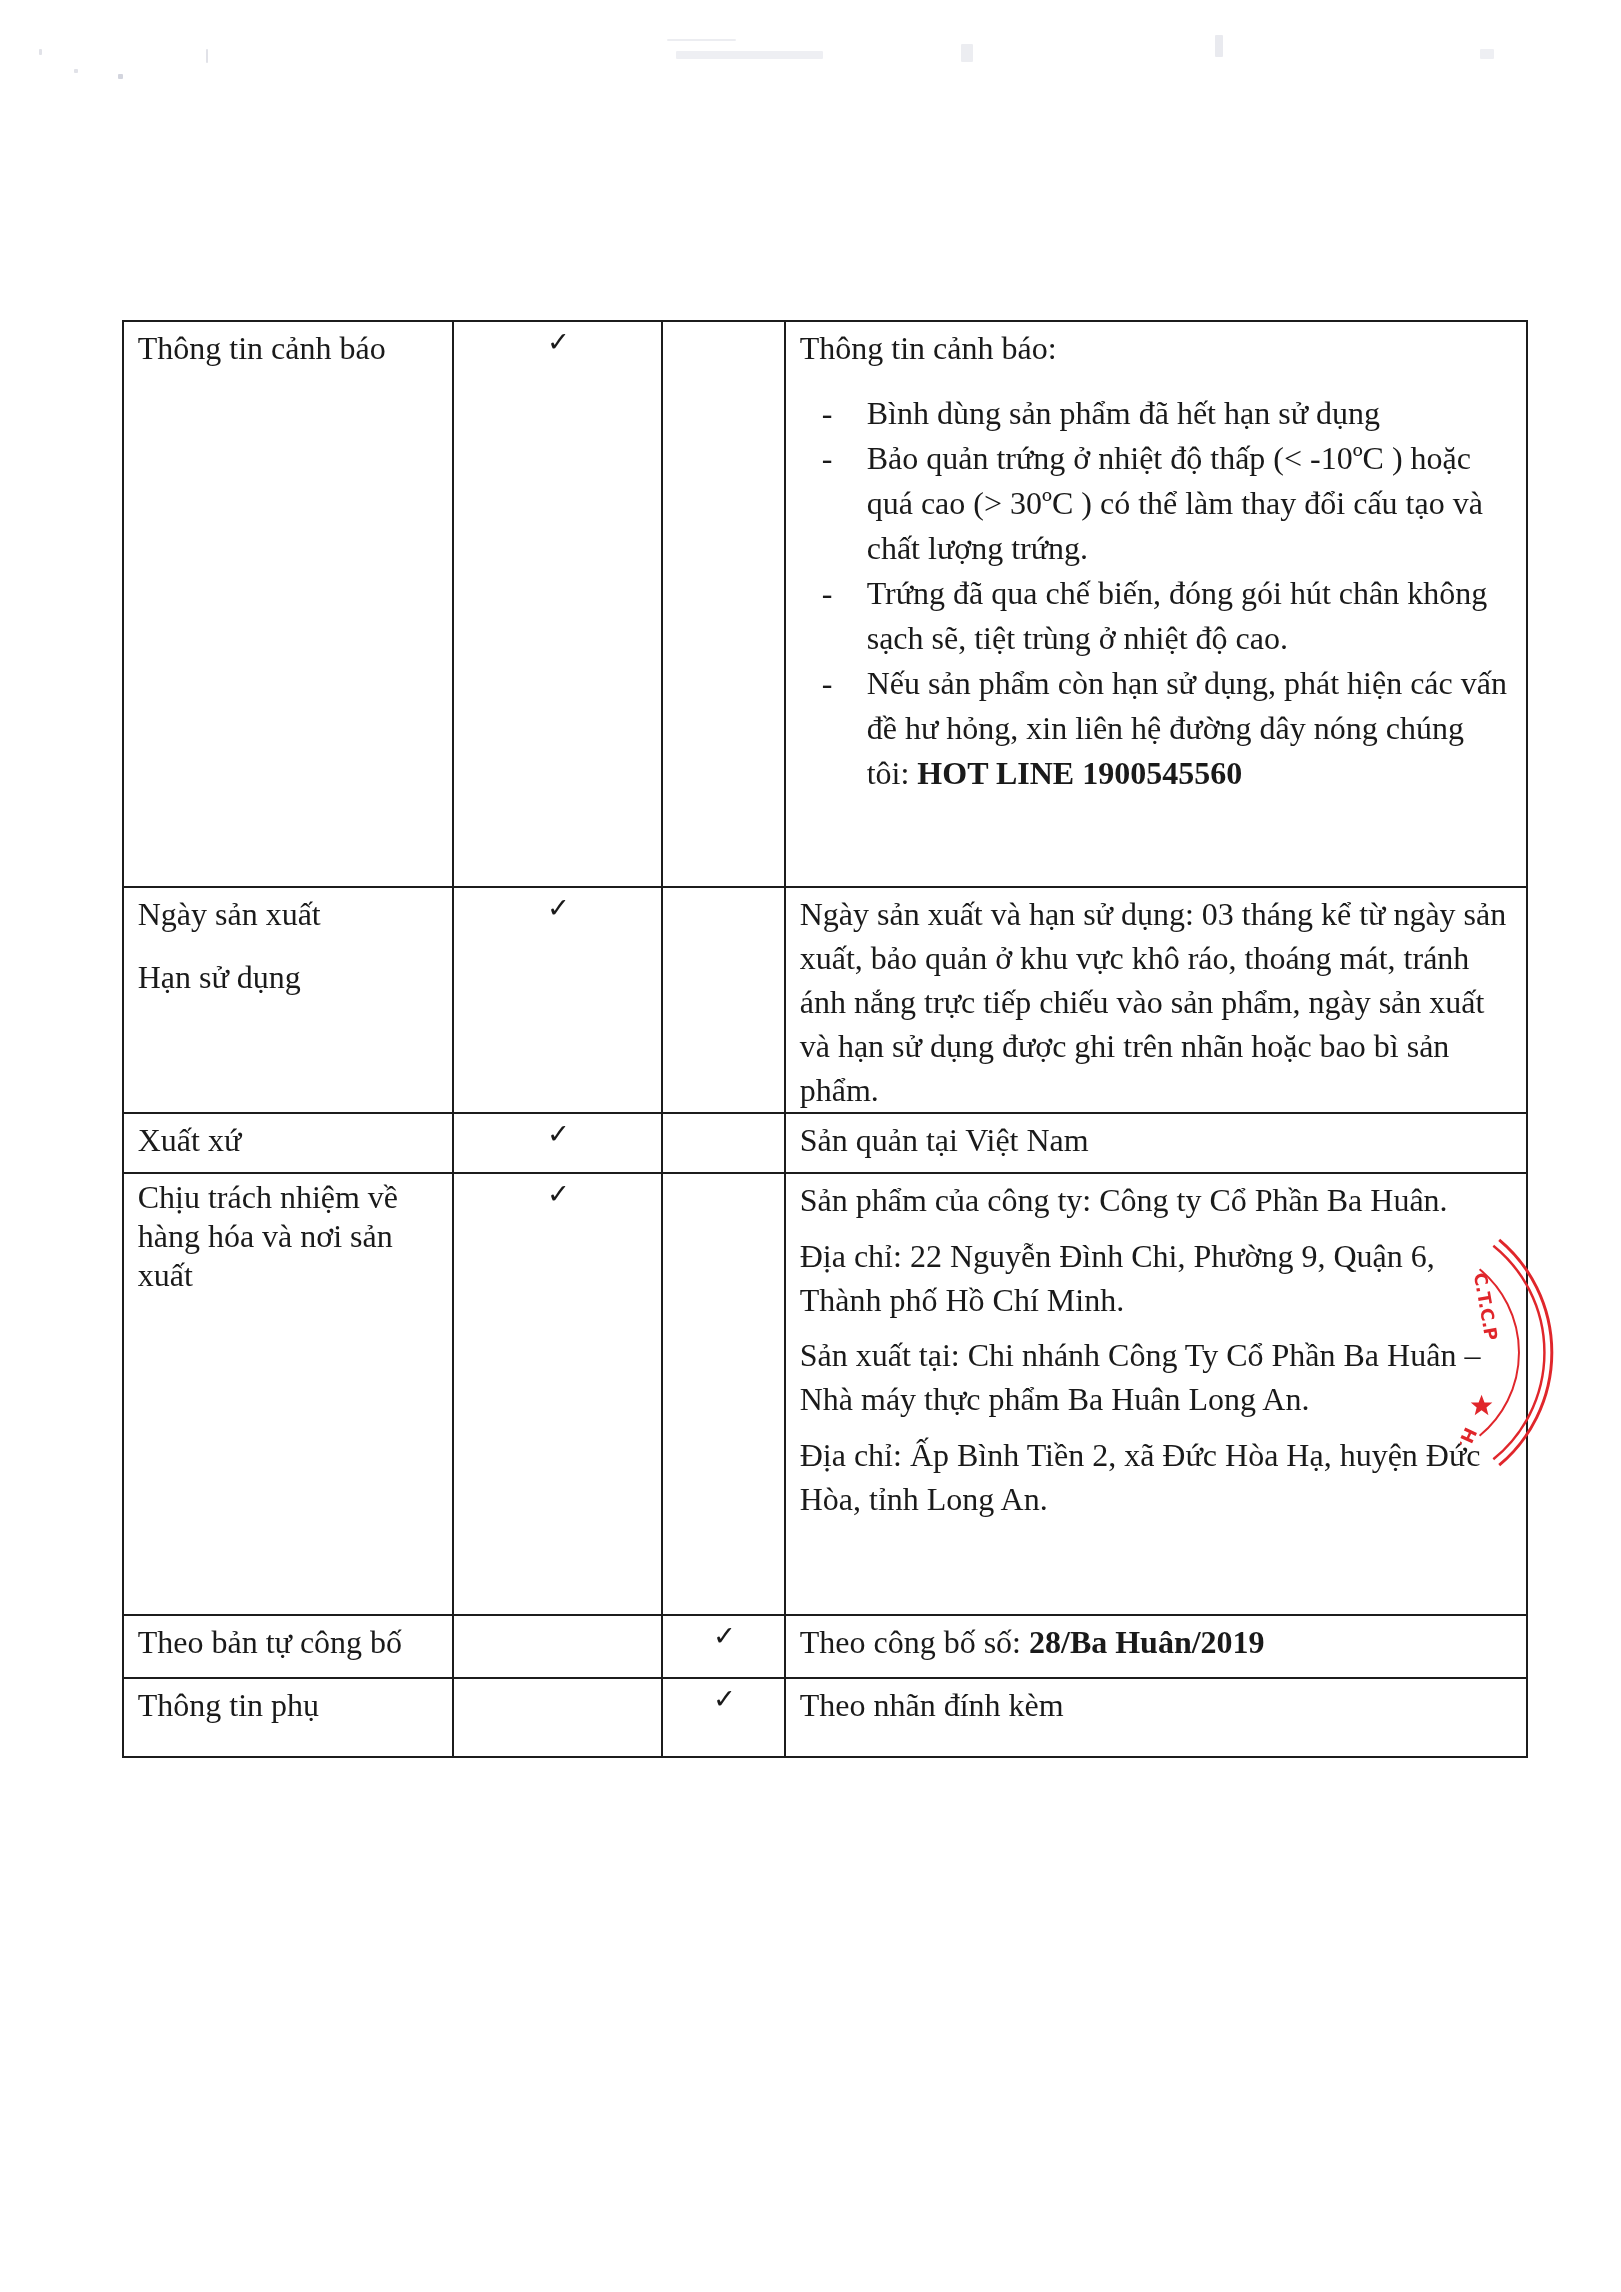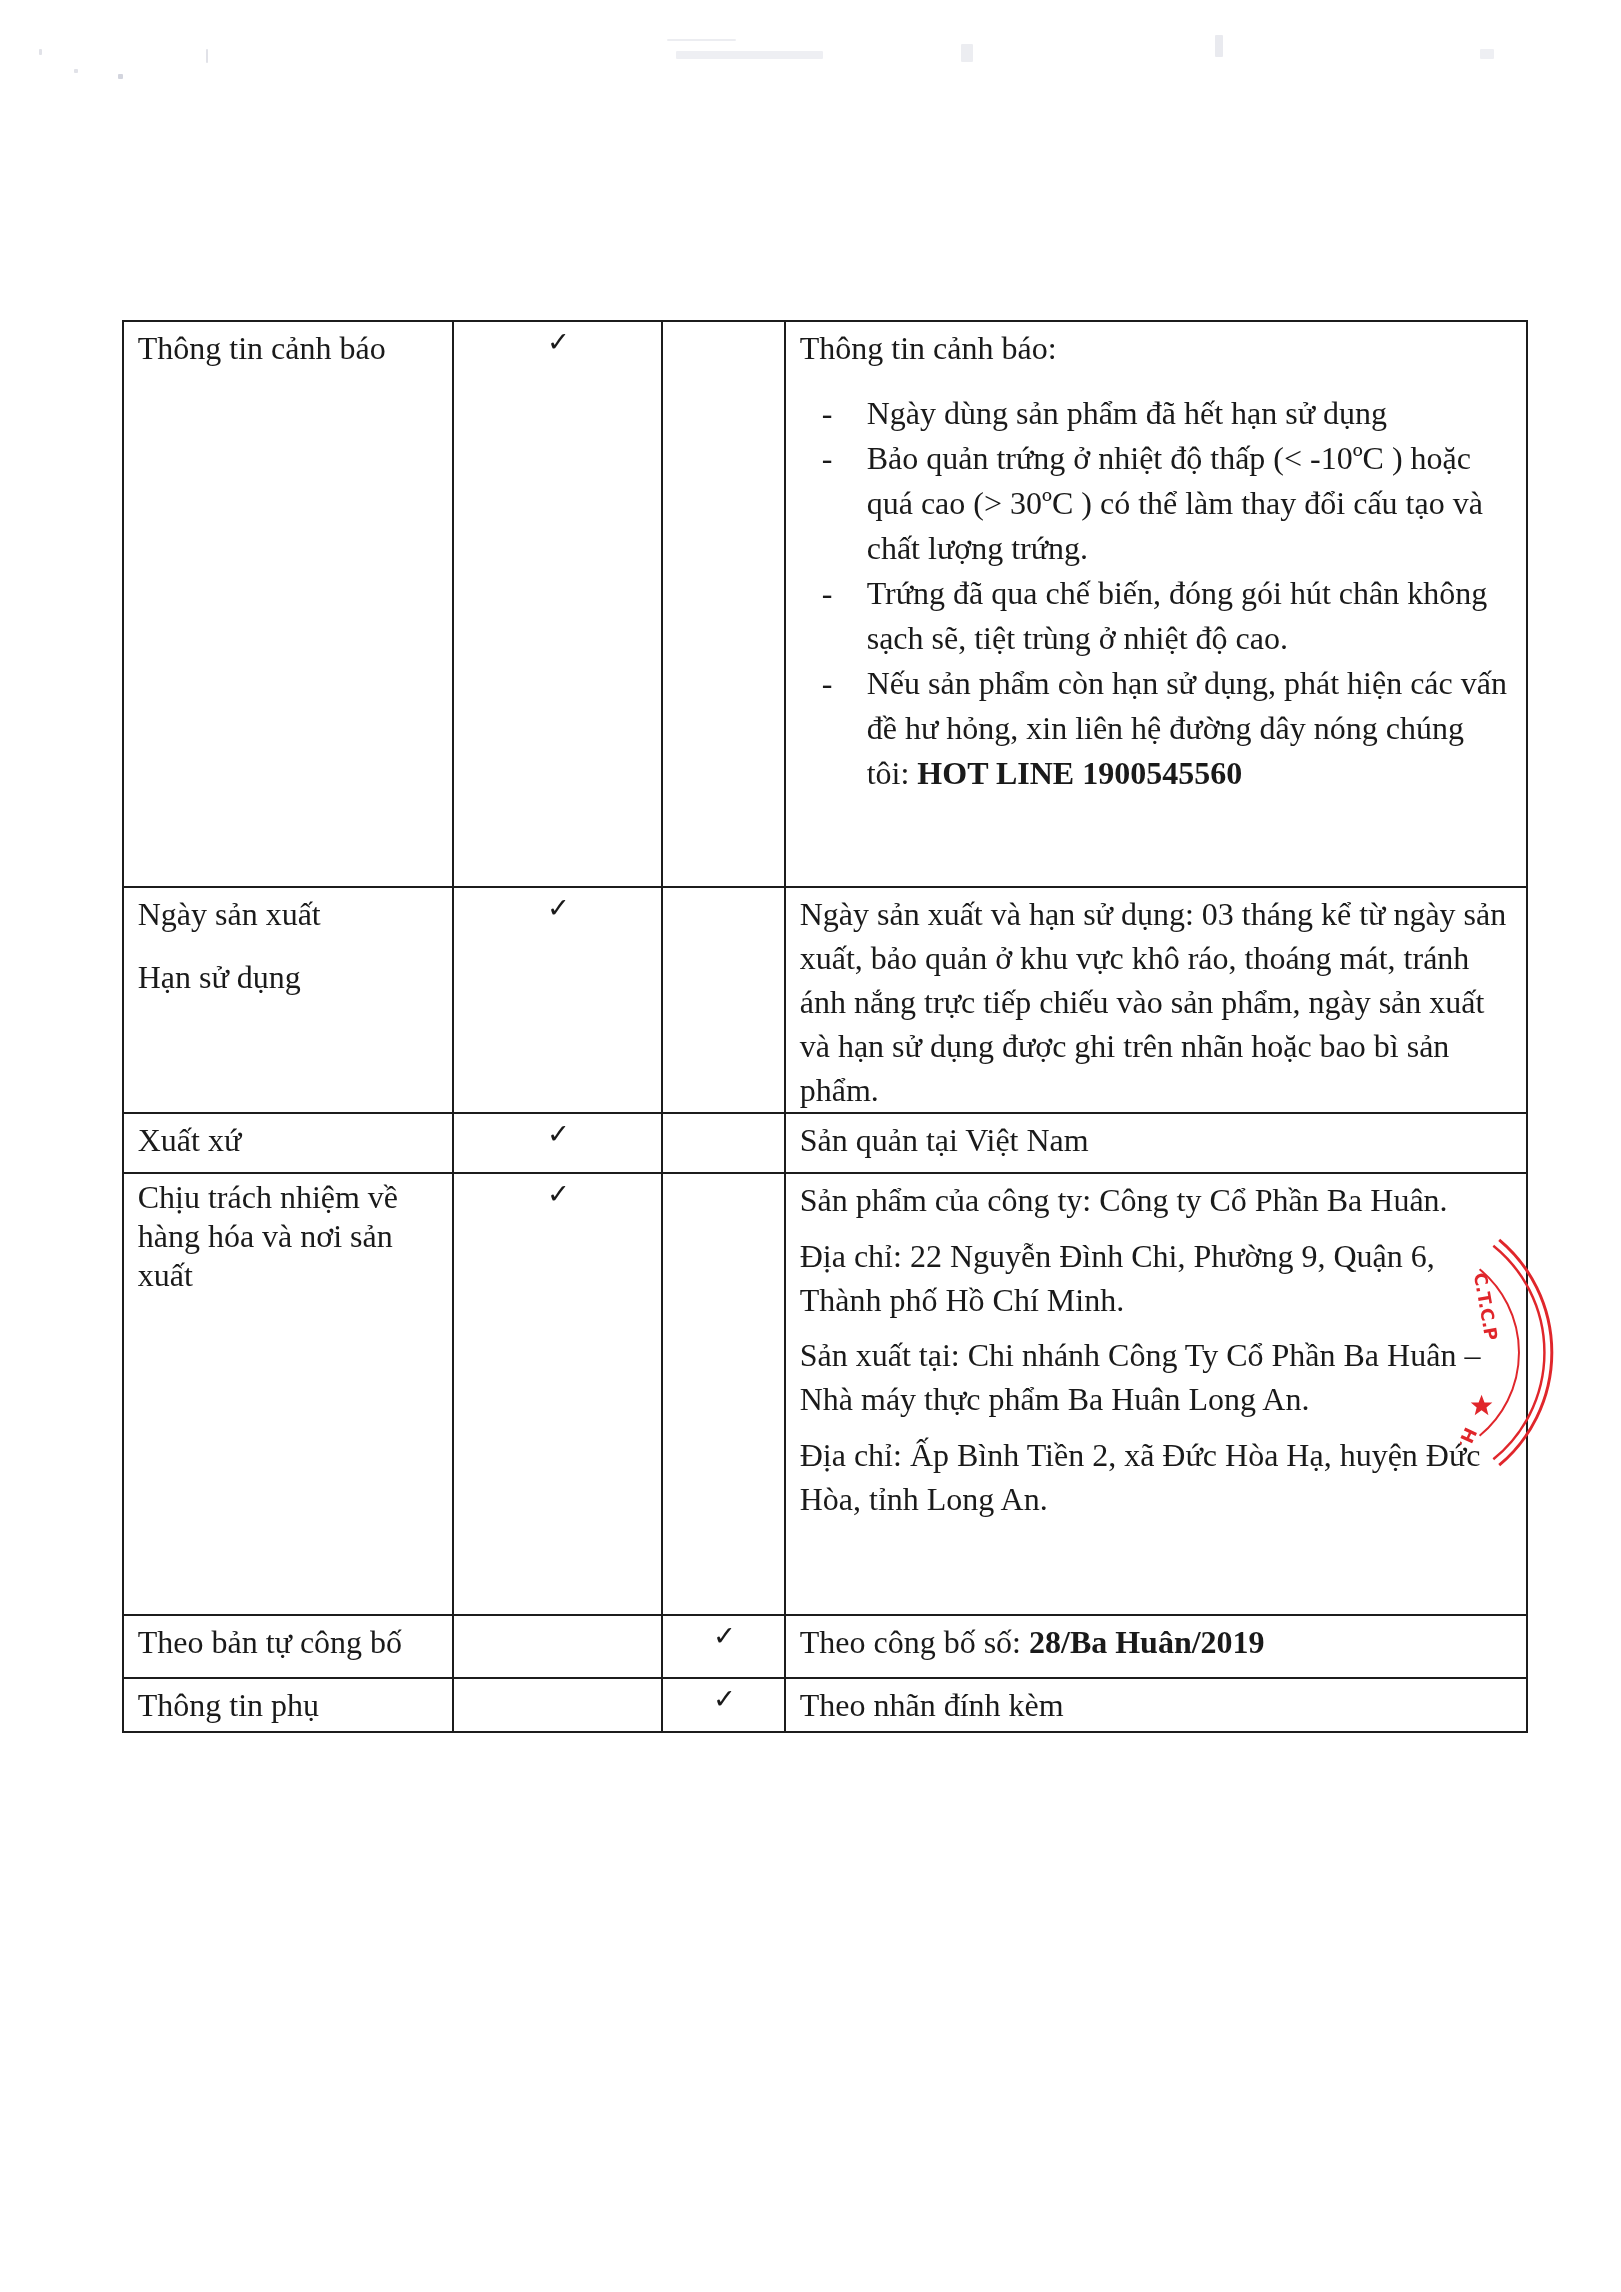--- a/index.html
+++ b/index.html
@@ -106,21 +106,21 @@
       </td>
       <td class="check">
         <span>✓</span>
       </td>
       <td></td>
       <td class="content">
         <p>Thông tin cảnh báo:</p>
         <ul class="warn">
           <li>
             <span class="dash">-</span>
-            <span>Ngày dùng sản phẩm đã hết hạn sử dụng</span>
+            <span>Bình dùng sản phẩm đã hết hạn sử dụng</span>
           </li>
           <li>
             <span class="dash">-</span>
             <span>Bảo quản trứng ở nhiệt độ thấp (&lt; -10ºC ) hoặc quá cao (&gt; 30ºC ) có thể làm thay đổi cấu tạo và chất lượng trứng.</span>
           </li>
           <li>
             <span class="dash">-</span>
             <span>Trứng đã qua chế biến, đóng gói hút chân không sạch sẽ, tiệt trùng ở nhiệt độ cao.</span>
           </li>
           <li>
@@ -180,21 +180,21 @@
       </td>
       <td></td>
       <td class="check">
         <span>✓</span>
       </td>
       <td class="content">
         <p><span>Theo công bố số: </span><span class="bold">28/Ba Huân/2019</span></p>
       </td>
     </tr>
 
-    <tr style="height:54px;">
+    <tr style="height:79px;">
       <td class="label">
         <p>Thông tin phụ</p>
       </td>
       <td></td>
       <td class="check">
         <span>✓</span>
       </td>
       <td class="content">
         <p>Theo nhãn đính kèm</p>
       </td>

